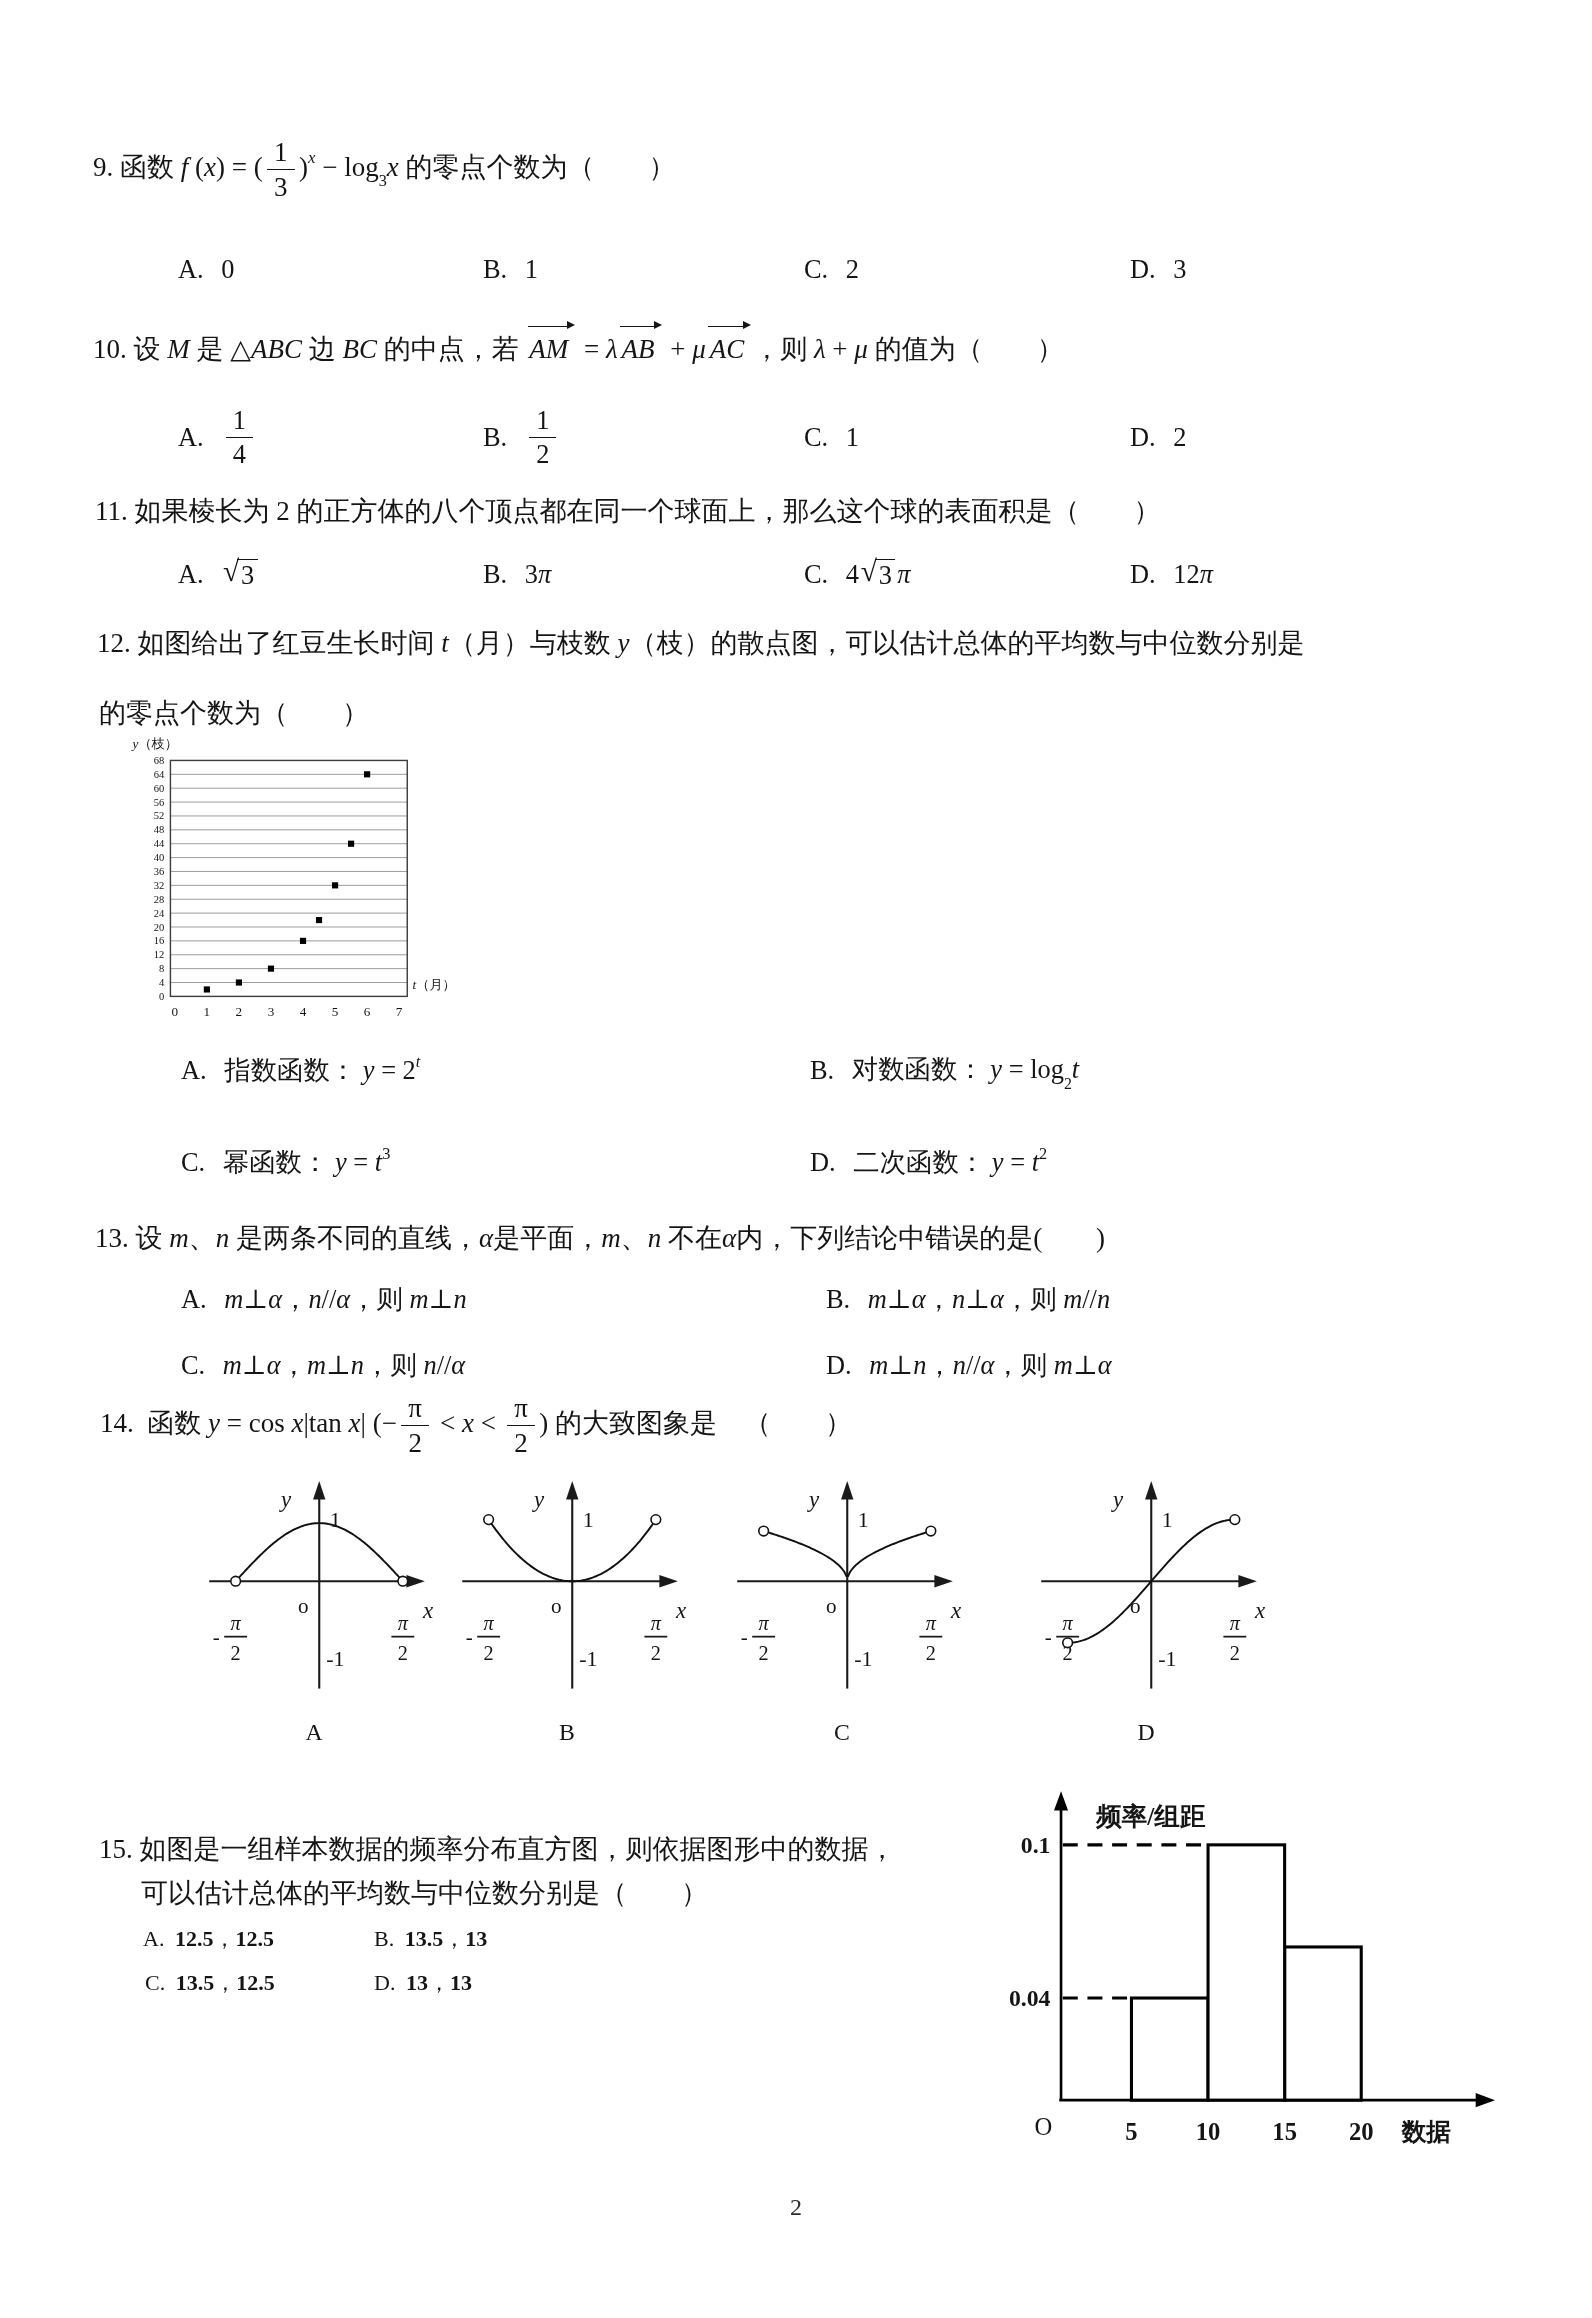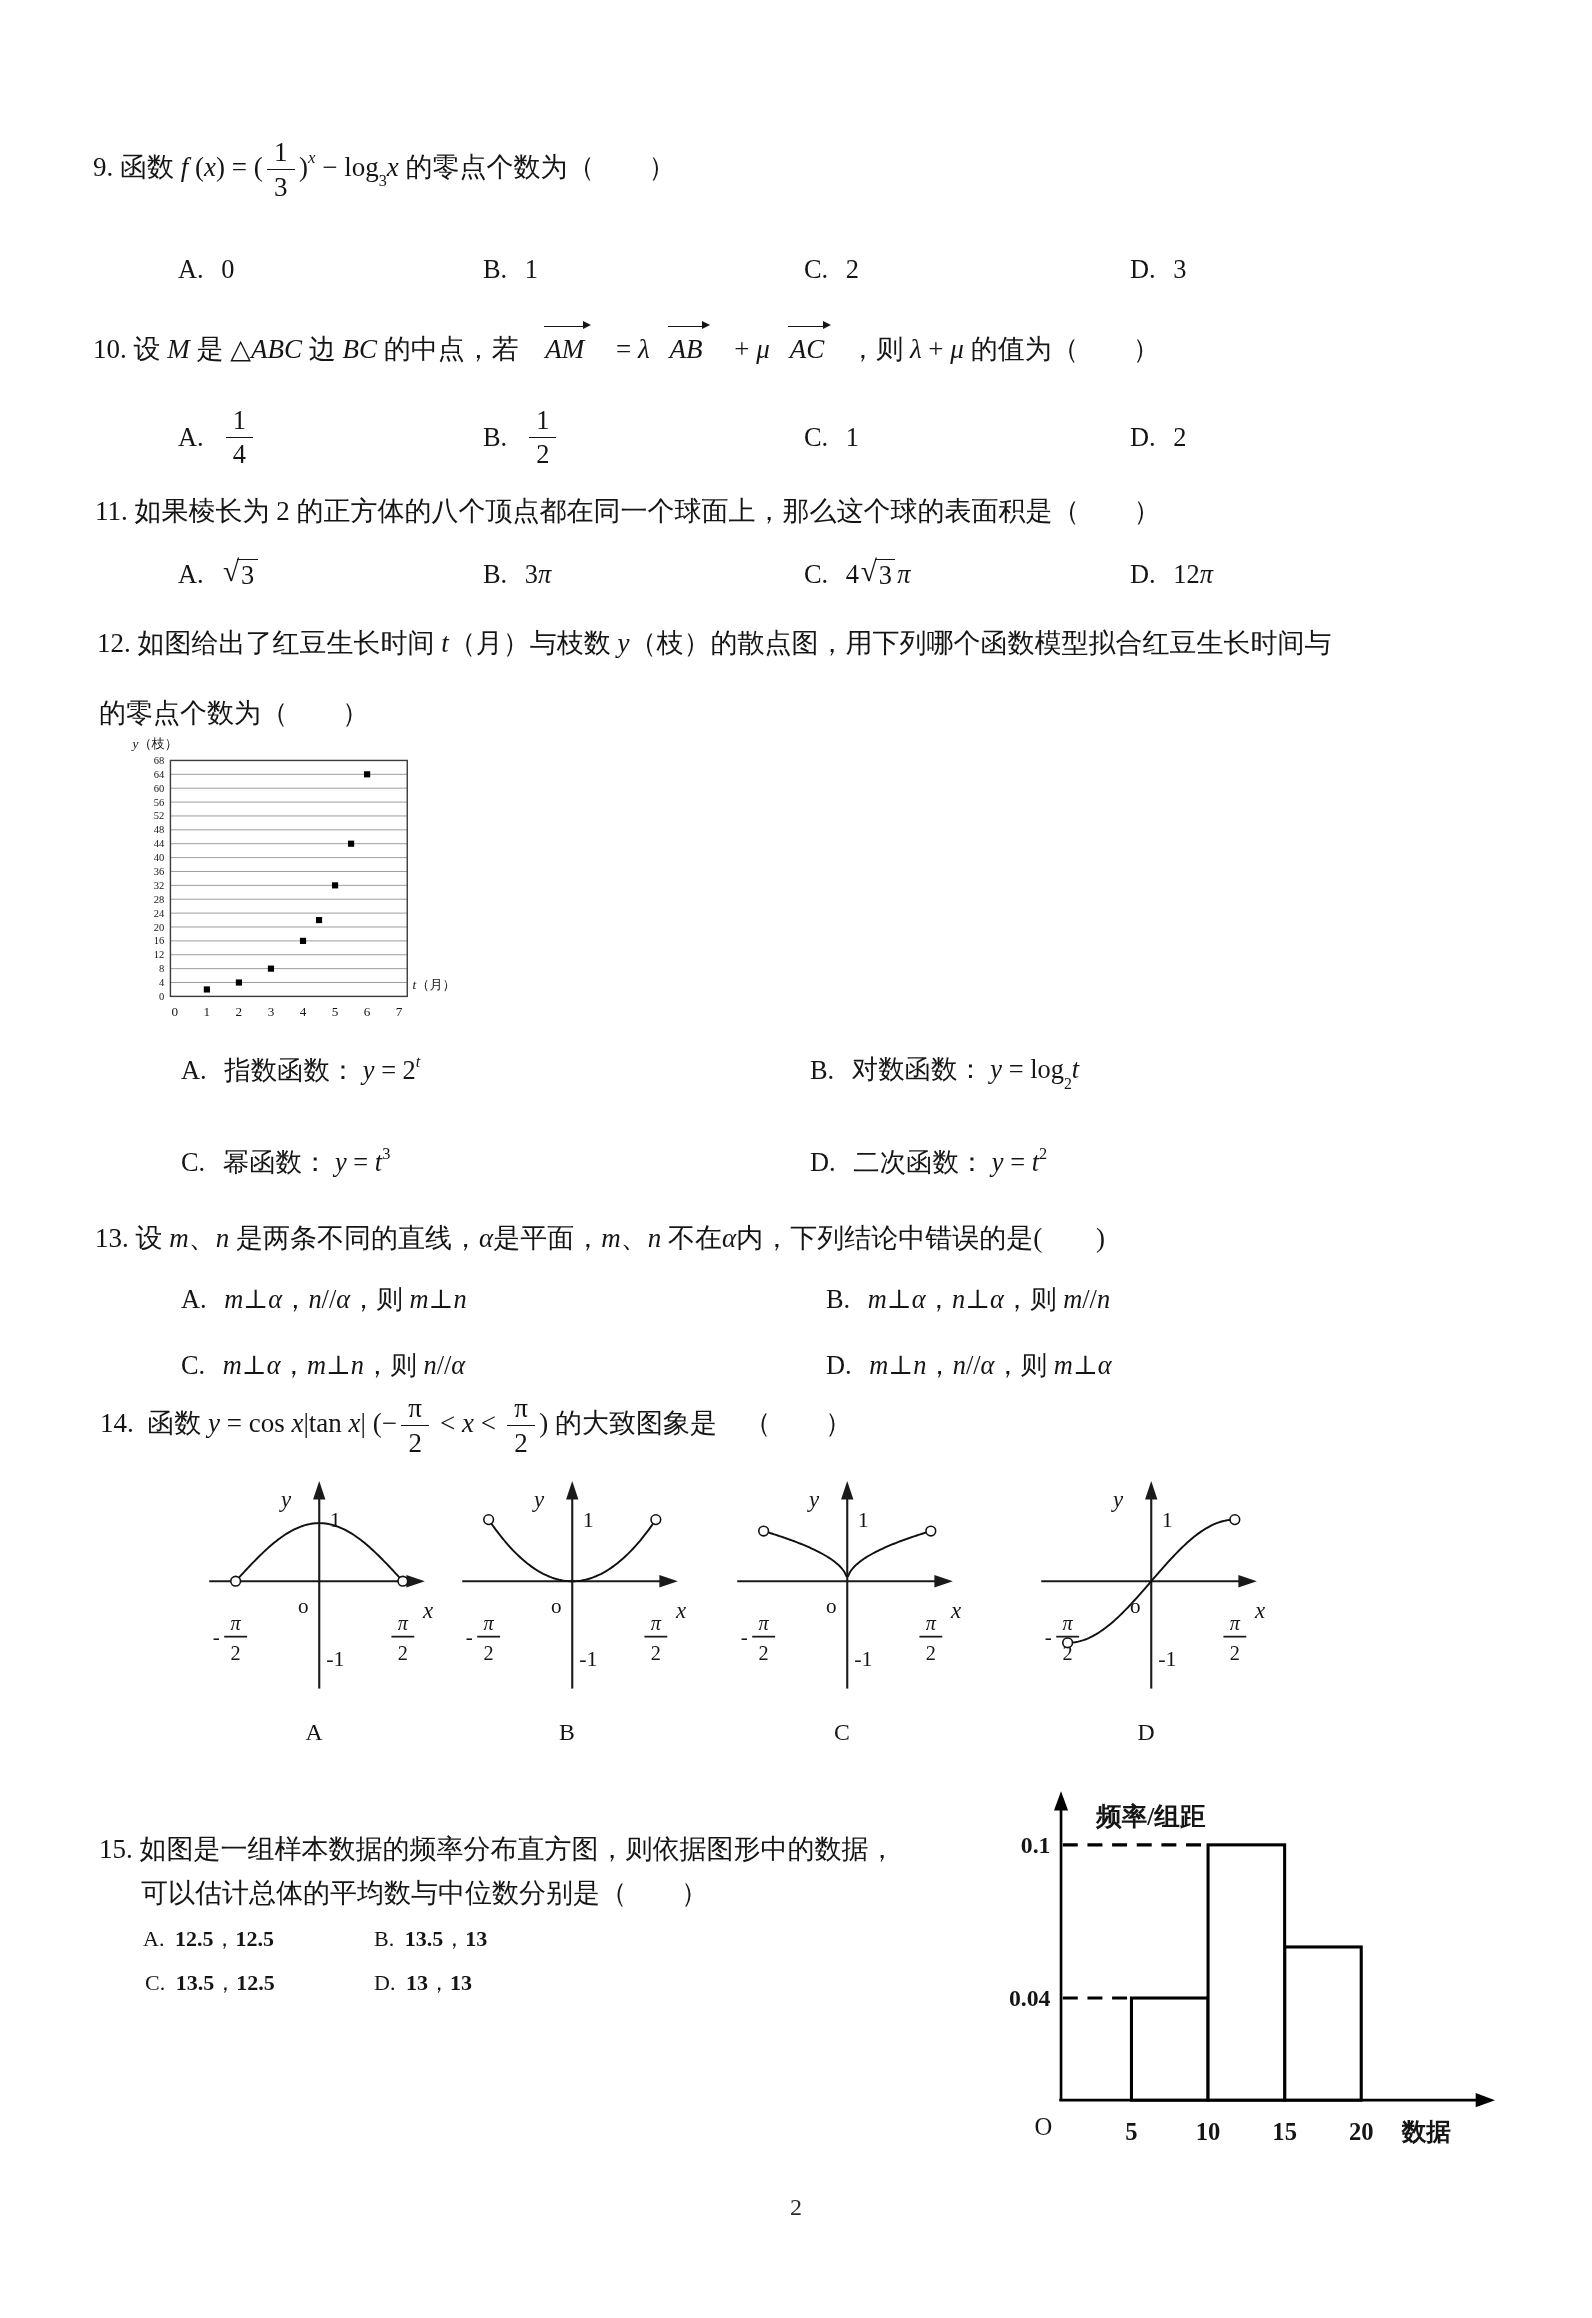--- a/index.html
+++ b/index.html
@@ -13,21 +13,21 @@
   .opt-q15{font-size:22px;}
   .opt-q15 .opt-label{margin-right:10.6px;}
   .it{font-style:italic;}
   .bold{font-weight:bold;}
   sup{font-size:0.62em;position:relative;top:-0.15em;}
   sub{font-size:0.6em;position:relative;top:0.25em;}
   .frac{display:inline-flex;flex-direction:column;align-items:center;vertical-align:middle;
         margin:0 4.4px;line-height:1.12;text-align:center;}
   .frac .num{display:block;padding:0 7px 1.8px;border-bottom:1.9px solid #151515;}
   .frac .den{display:block;padding-top:1.8px;}
-  .vec{display:inline-block;position:relative;font-style:italic;margin:0 18px;
+  .vec{display:inline-block;position:relative;font-style:italic;margin:0 2px;
        padding:8.8px 7px 0 1.8px;}
   .vec::before{content:'';position:absolute;top:1.8px;left:0;right:7px;border-top:1.6px solid #151515;}
   .vec::after{content:'';position:absolute;top:-2.6px;right:0;width:0;height:0;
        border-left:8px solid #151515;border-top:4.4px solid transparent;border-bottom:4.4px solid transparent;}
   .sqrt{display:inline-flex;align-items:flex-start;margin:0 1.8px;}
   .sqrt .rad{font-size:1.12em;line-height:1;margin-right:-1.8px;transform:translateY(-1.8px);}
   .sqrt .arg{display:inline-block;border-top:1.8px solid #151515;padding:0.9px 3.5px 0;line-height:1.1;}
   .chart{position:absolute;}
   .chart svg{display:block;font-family:"Liberation Serif","DejaVu Serif",serif;}
   .pagenum{position:absolute;left:0;right:0;top:2194px;text-align:center;
@@ -53,21 +53,21 @@
 </div>
 
 <div class="stem" style="top:495px;left:95px;">11. 如果棱长为 2 的正方体的八个顶点都在同一个球面上，那么这个球的表面积是（　　）</div>
 <div class="optrow" style="top:548px;height:53px;">
   <span class="opt" style="left:178px;"><span class="opt-label">A.</span><span><span class="sqrt"><span class="rad">√</span><span class="arg">3</span></span></span></span>
   <span class="opt" style="left:483px;"><span class="opt-label">B.</span><span><span>3</span><span class="it">π</span></span></span>
   <span class="opt" style="left:804px;"><span class="opt-label">C.</span><span><span>4</span><span class="sqrt"><span class="rad">√</span><span class="arg">3</span></span><span class="it">π</span></span></span>
   <span class="opt" style="left:1130px;"><span class="opt-label">D.</span><span><span>12</span><span class="it">π</span></span></span>
 </div>
 
-<div class="stem" style="top:627px;left:97px;"><span>12. 如图给出了红豆生长时间 </span><span class="it">t</span><span>（月）与枝数 </span><span class="it">y</span><span>（枝）的散点图，用下列哪个函数模型拟合红豆生长时间与</span></div>
+<div class="stem" style="top:627px;left:97px;"><span>12. 如图给出了红豆生长时间 </span><span class="it">t</span><span>（月）与枝数 </span><span class="it">y</span><span>（枝）的散点图，可以估计总体的平均数与中位数分别是</span></div>
 <div class="stem" style="top:697px;left:99px;"><span>的零点个数为（　　）</span></div>
 <div class="chart" style="left:122px;top:725px;">
     <svg width="405" height="313" viewBox="0 0 460 355">
       <text x="12" y="26" font-size="15" fill="#151515"><tspan font-style="italic">y</tspan><tspan>（枝）</tspan></text>
       <line x1="55" y1="292.2352941176471" x2="324" y2="292.2352941176471" stroke="#8f8f8f" stroke-width="1"></line>
       <line x1="55" y1="276.47058823529414" x2="324" y2="276.47058823529414" stroke="#8f8f8f" stroke-width="1"></line>
       <line x1="55" y1="260.70588235294116" x2="324" y2="260.70588235294116" stroke="#8f8f8f" stroke-width="1"></line>
       <line x1="55" y1="244.94117647058823" x2="324" y2="244.94117647058823" stroke="#8f8f8f" stroke-width="1"></line>
       <line x1="55" y1="229.1764705882353" x2="324" y2="229.1764705882353" stroke="#8f8f8f" stroke-width="1"></line>
       <line x1="55" y1="213.41176470588235" x2="324" y2="213.41176470588235" stroke="#8f8f8f" stroke-width="1"></line>

